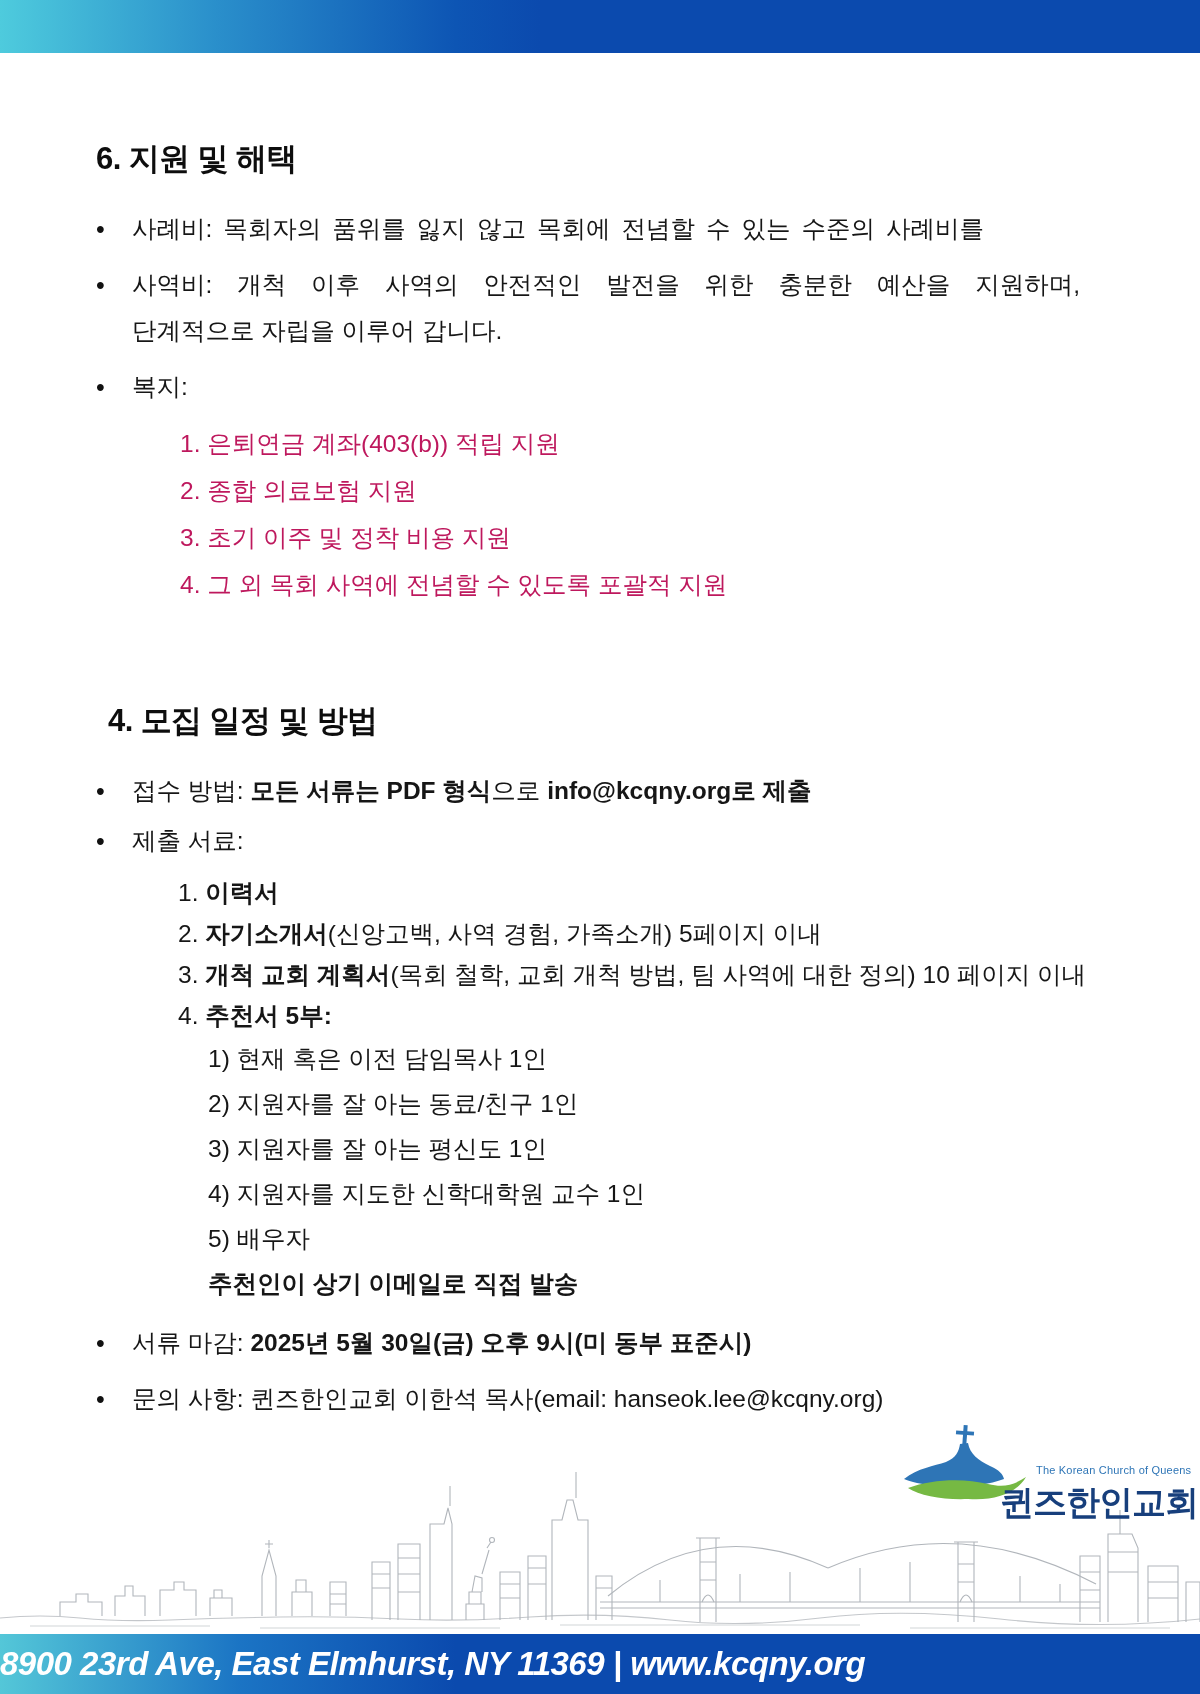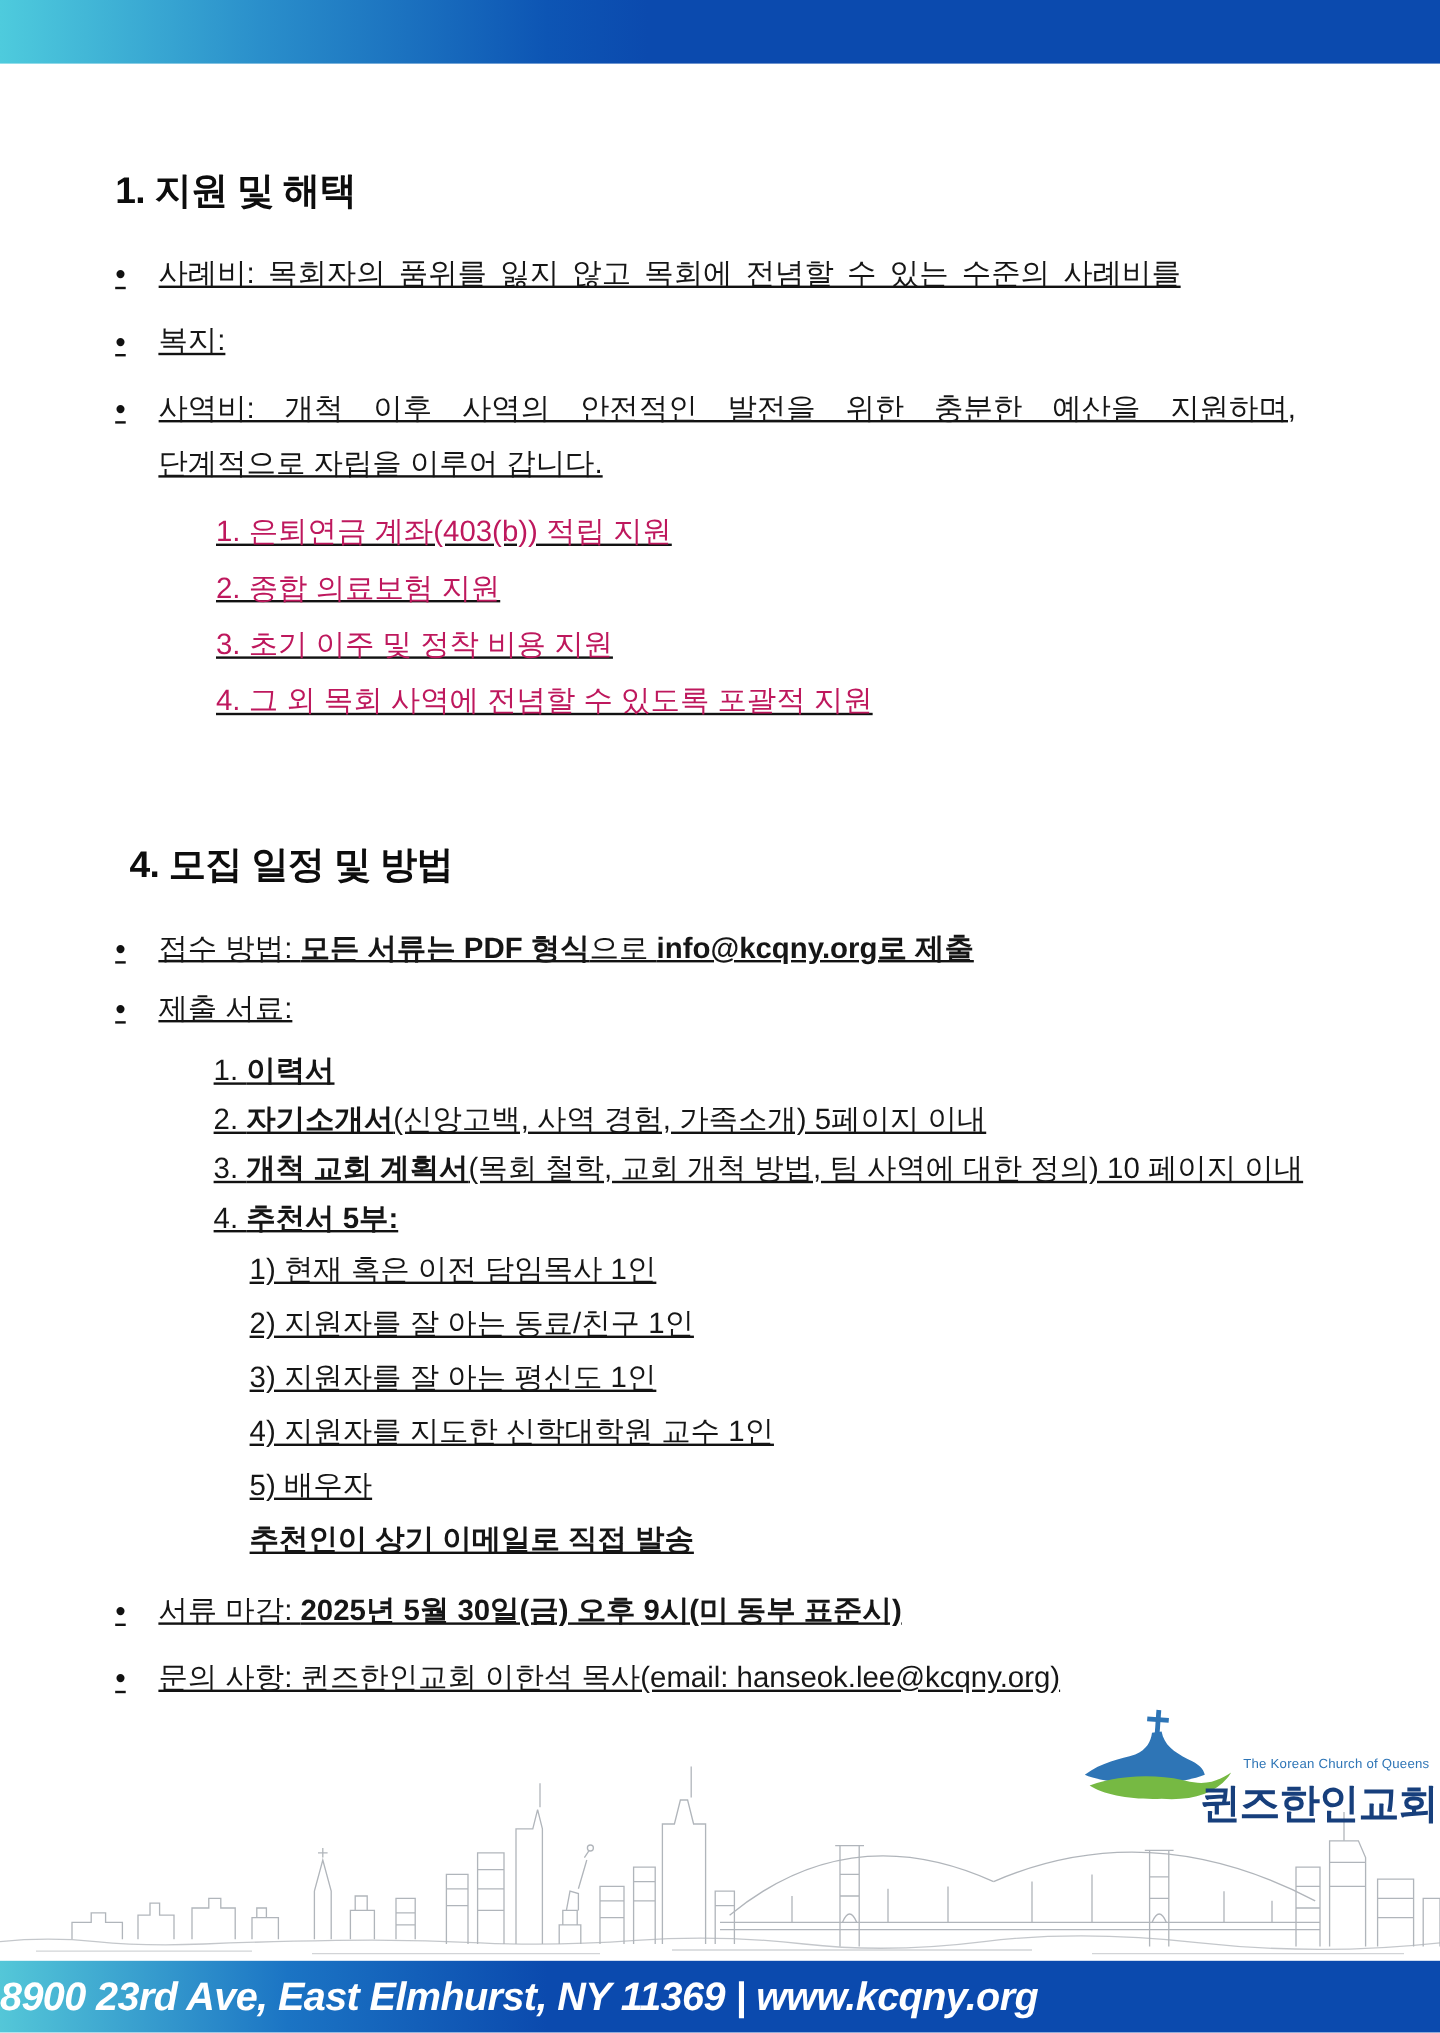--- a/index.html
+++ b/index.html
@@ -19,21 +19,21 @@
 
   
   .content { position:absolute; left:96px; top:138px; width:1014px; }
 
   .sec-title {
     font-size:31px; font-weight:800; letter-spacing:-0.6px;
     color:#0d0d0d; margin:0;
   }
   .sec-title.second { margin-top:92px;margin-left:12px; }
 
-  .bullets { margin-top:26px;text-decoration:underline; }
+  .bullets { margin-top:26px; }
   .bullet { display:flex; align-items:flex-start; margin-bottom:10px; }
   .bullet .dot {
     flex:none; width:36px; font-size:25px; line-height:46px; color:#111;
   }
   .bullet .dot::before { content:"\2022"; }
   .b-text { font-size:24.5px; line-height:46px; color:#161616; }
 
   .jline { text-align:justify; text-align-last:justify; overflow:hidden; height:46px; }
   .w-salary { width:852px; }
   .w-budget { width:948px; }
@@ -78,42 +78,42 @@
 </style>
 </head>
 <body>
 
 <div class="page">
 
   <div class="topbar"></div>
 
   <div class="content">
 
-    <div class="sec-title">1. 지원 및 해택</div>
+    <div class="sec-title">6. 지원 및 해택</div>
 
     <div class="bullets">
 
       <div class="bullet">
         <span class="dot"></span>
         <div class="b-text w-salary">
           <div class="jline">사례비: 목회자의 품위를 잃지 않고 목회에 전념할 수 있는 수준의 사례비를</div>
         </div>
-      </div>
-
-      <div class="bullet">
-        <span class="dot"></span>
-        <div class="b-text">복지:</div>
       </div>
 
       <div class="bullet">
         <span class="dot"></span>
         <div class="b-text w-budget">
           <div class="jline">사역비: 개척 이후 사역의 안전적인 발전을 위한 충분한 예산을 지원하며,</div>
           <div>단계적으로 자립을 이루어 갑니다.</div>
         </div>
+      </div>
+
+      <div class="bullet">
+        <span class="dot"></span>
+        <div class="b-text">복지:</div>
       </div>
 
       <div class="sublist">
         <div>1. 은퇴연금 계좌(403(b)) 적립 지원</div>
         <div>2. 종합 의료보험 지원</div>
         <div>3. 초기 이주 및 정착 비용 지원</div>
         <div>4. 그 외 목회 사역에 전념할 수 있도록 포괄적 지원</div>
       </div>
 
     </div>

